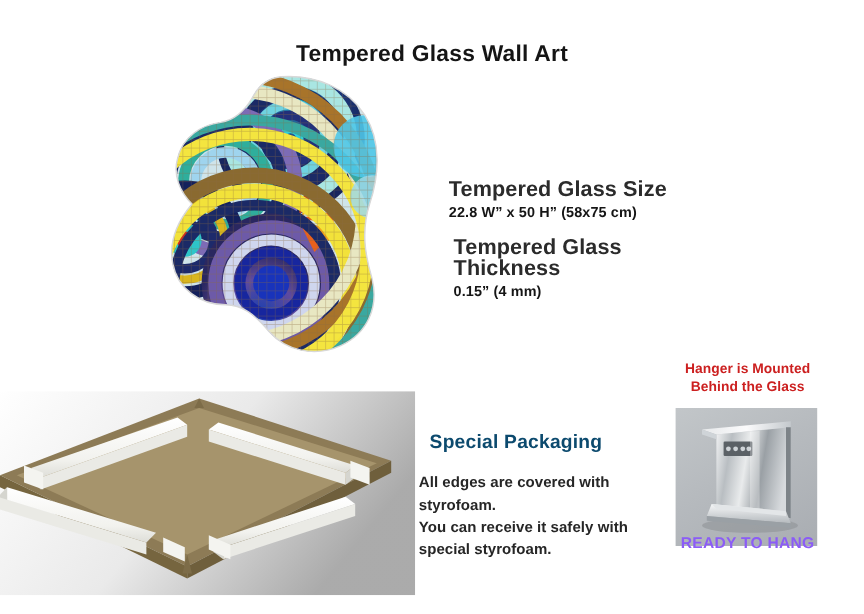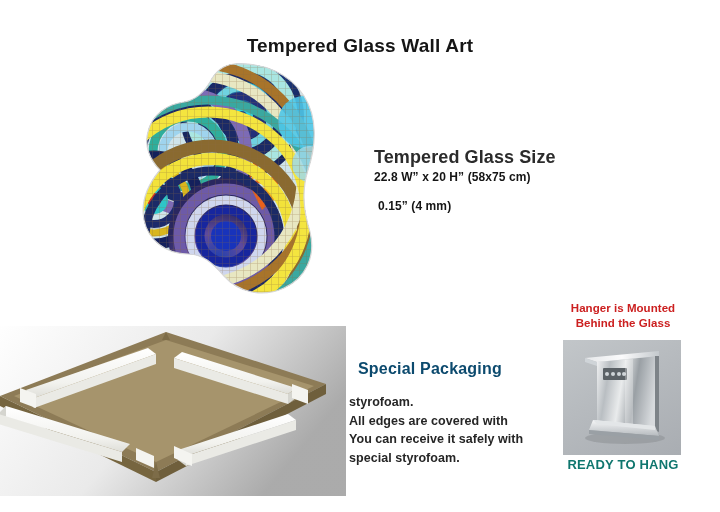--- a/index.html
+++ b/index.html
@@ -61,23 +61,23 @@
     font-size:11.5px;font-weight:bold;color:#cc2020;
     line-height:14.5px;letter-spacing:.05px;
   }
   .hang-photo{
     position:absolute;left:563px;top:340px;width:118px;height:115px;
     background:linear-gradient(150deg,#c2c6c9 0%,#b6babe 45%,#a9adb2 100%);
     overflow:hidden;
   }
   .hang-photo svg{display:block;width:100%;height:100%;}
   .hang-ready{
-    position:absolute;left:556px;top:457px;width:134px;
+    position:absolute;left:556px;top:445px;width:134px;
     text-align:center;
-    font-size:13px;font-weight:bold;color:#0f766e;
+    font-size:13px;font-weight:bold;color:#8b5cf6;
     letter-spacing:.2px;
   }
 </style>
 </head>
 <body>
 
 <div class="page">
 
   <div class="title">Tempered Glass Wall Art</div>
 
@@ -165,23 +165,24 @@
                C124 238 100 232 86 216 C74 202 64 194 50 194
                C28 194 10 180 6 160 C2 140 12 122 22 110
                C12 100 6 86 10 72 C14 54 30 44 46 42
                C58 40 66 32 72 22 C78 10 86 5 96 4 Z" fill="none" stroke="#d8d8d8" stroke-width="1.2"></path>
     </svg>
   </div>
 
   <div class="specs">
     <div class="spec-group">
       <div class="spec-head">Tempered Glass Size</div>
-      <div class="spec-val">22.8 W” x 20 H” (58x75 cm)</div>
+      <div class="spec-val">22.8 W” x 50 H” (58x75 cm)</div>
     </div>
     <div class="spec-group second">
+      <div class="spec-head">Tempered Glass Thickness</div>
       <div class="spec-val">0.15” (4 mm)</div>
     </div>
   </div>
 
   <div class="pack-wrap">
     <svg viewBox="0 0 350 170" xmlns="http://www.w3.org/2000/svg">
       <defs>
         <linearGradient id="shadowGrad" x1="0" y1="0" x2="1" y2="0.4">
           <stop offset="0%" stop-color="#ffffff"></stop>
           <stop offset="55%" stop-color="#e6e6e6"></stop>
@@ -232,22 +233,22 @@
 
       <polygon points="24,62 40,68 40,82 24,76" fill="#f4f4f0"></polygon>
       <polygon points="296,58 312,64 312,78 296,72" fill="#f4f4f0"></polygon>
       <polygon points="140,122 158,130 158,142 140,134" fill="#f4f4f0"></polygon>
       <polygon points="178,120 196,128 196,140 178,132" fill="#f4f4f0"></polygon>
     </svg>
   </div>
 
   <div class="pack-title">Special Packaging</div>
   <div class="pack-body">
+    <div>All edges are covered with</div>
     <div>styrofoam.</div>
-    <div>All edges are covered with</div>
     <div>You can receive it safely with</div>
     <div>special styrofoam.</div>
   </div>
 
   <div class="hang-title">
     <div>Hanger is Mounted</div>
     <div>Behind the Glass</div>
   </div>
 
   <div class="hang-photo">

